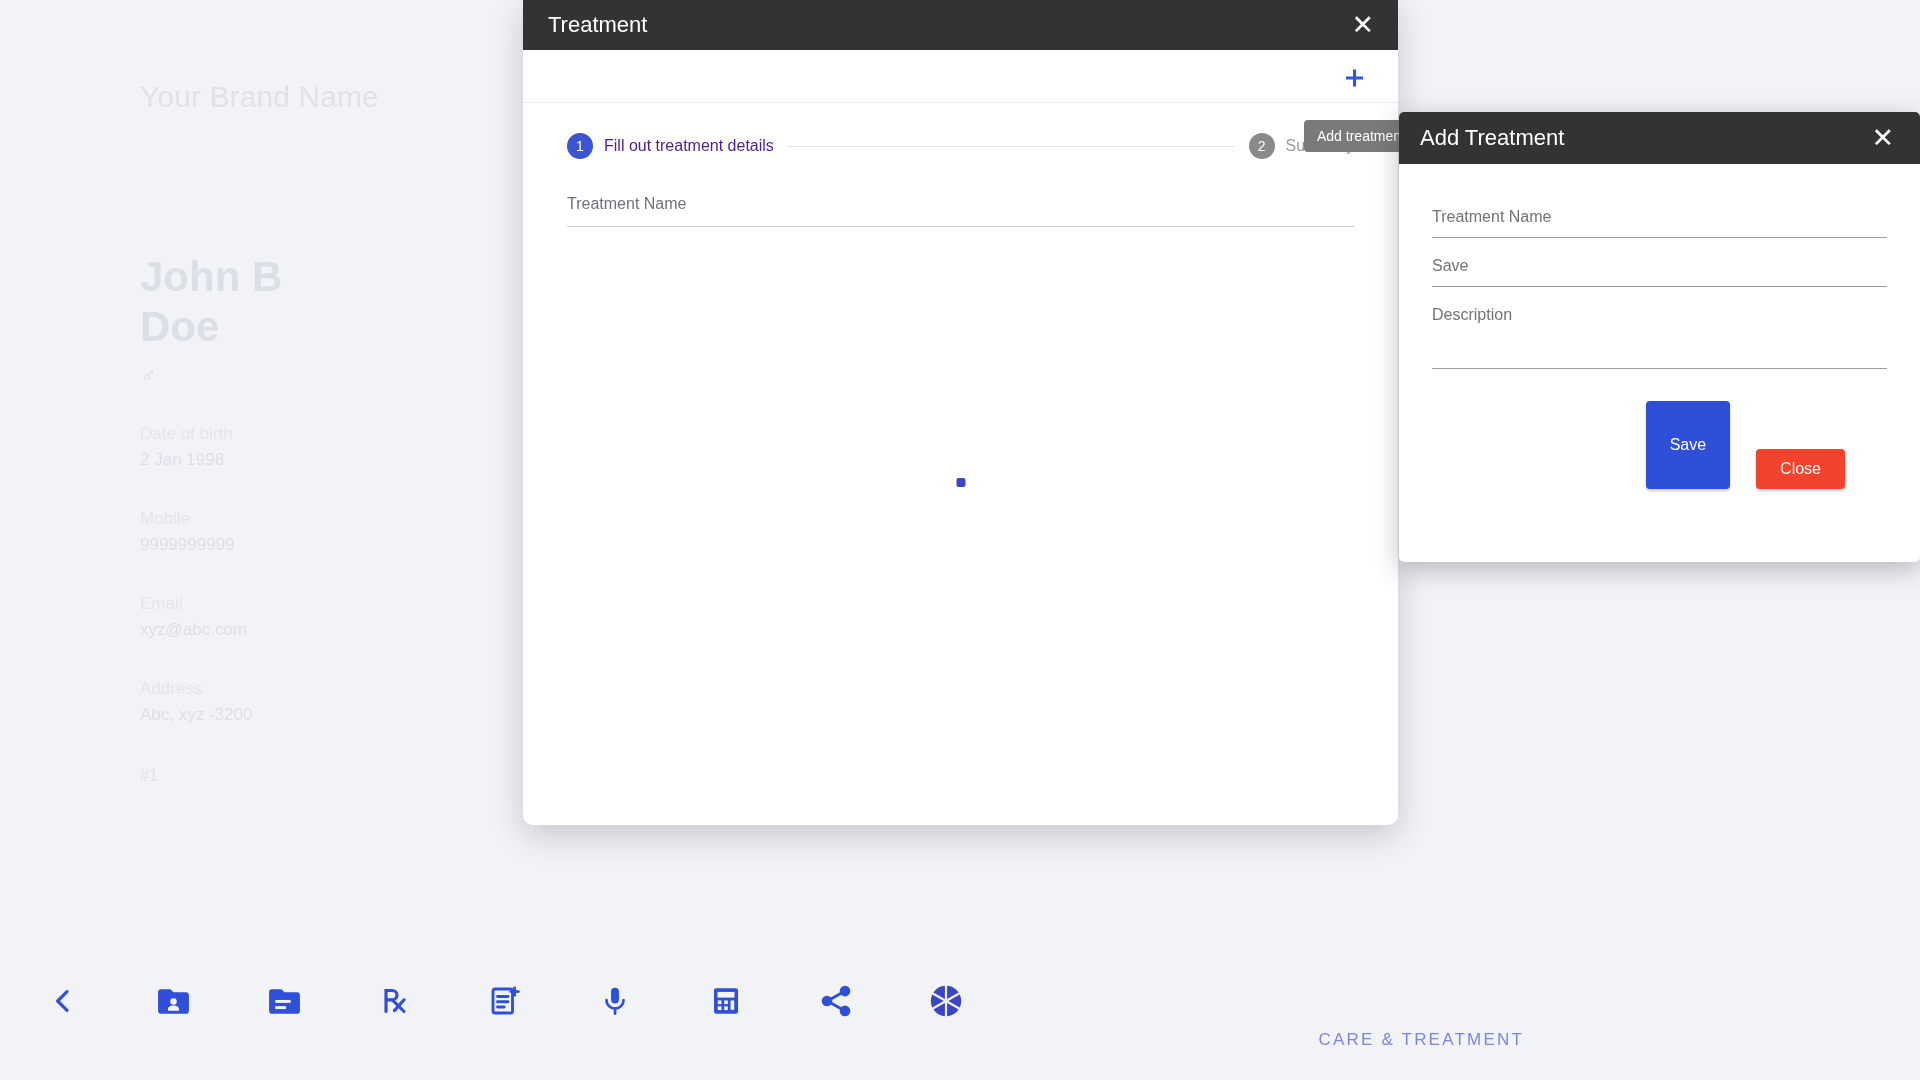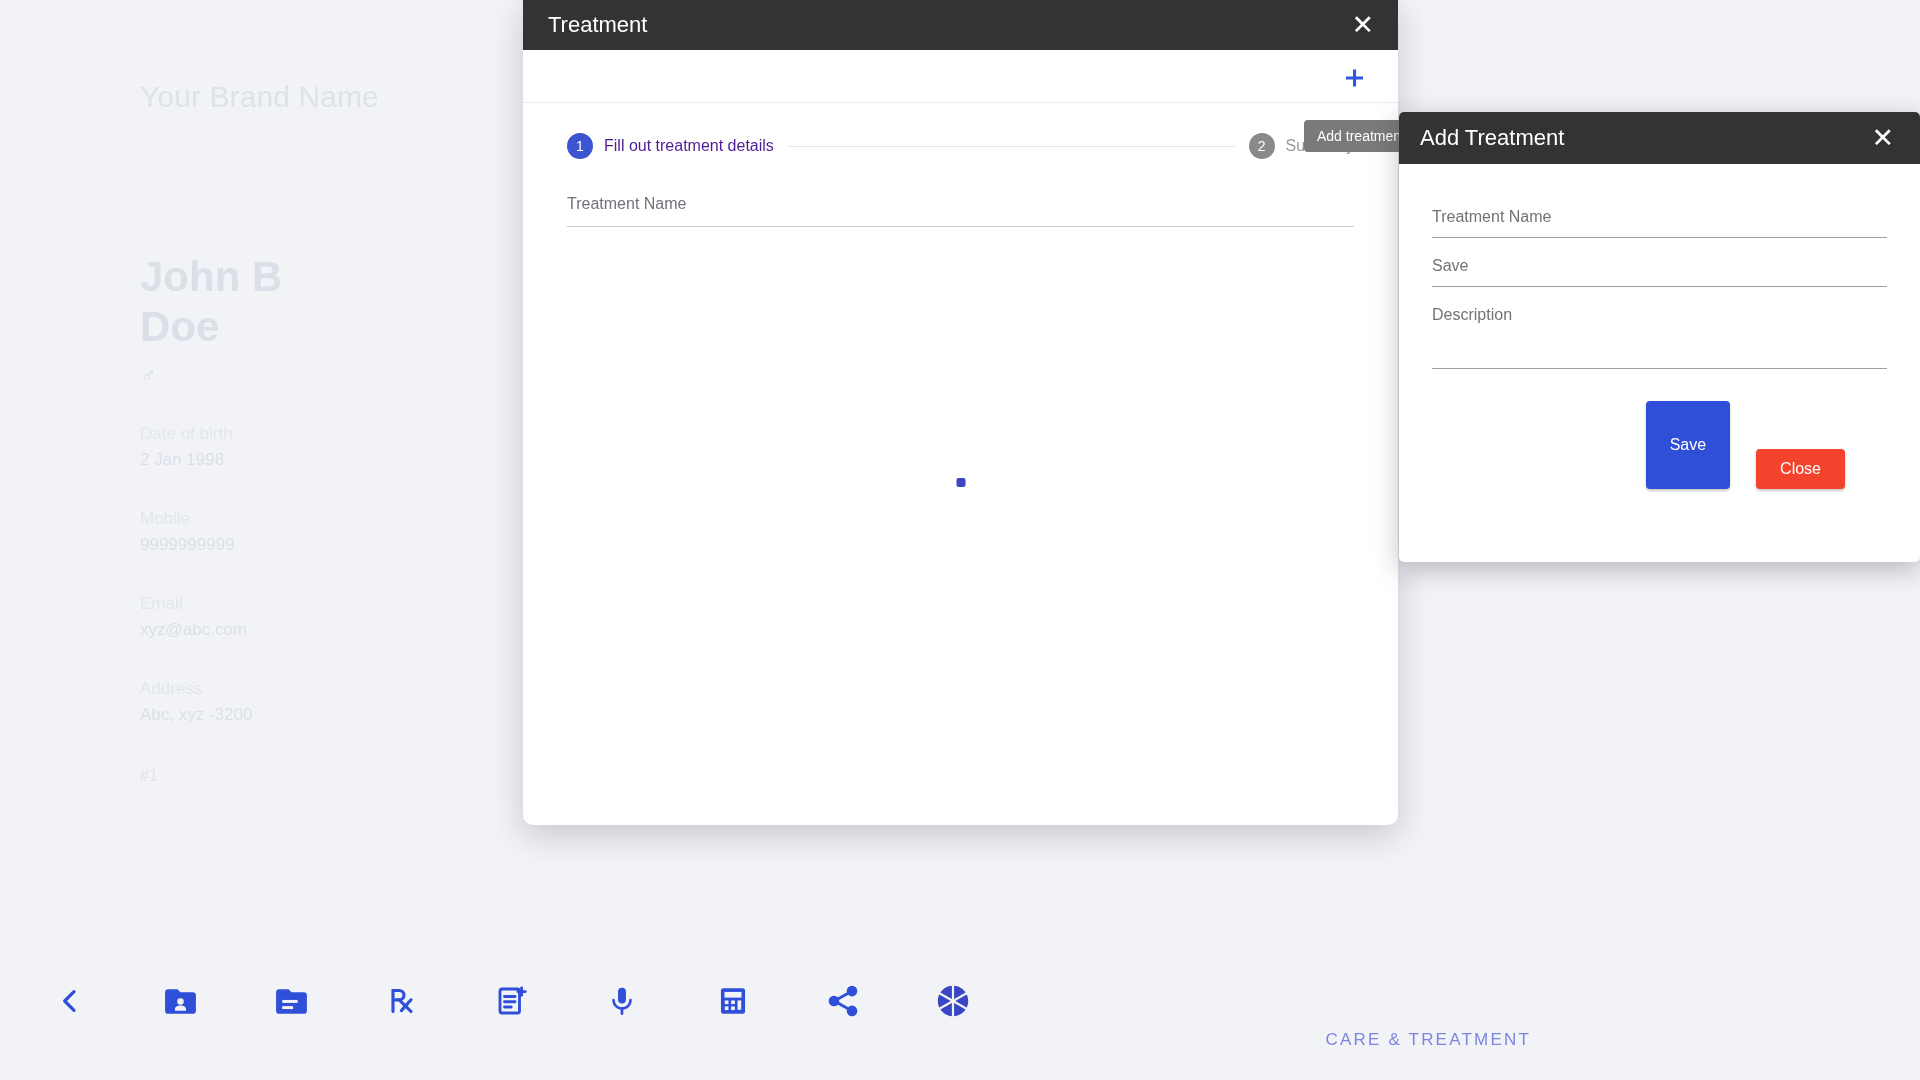--- a/index.html
+++ b/index.html
@@ -59,21 +59,21 @@
   }
   .patient-id {
     margin-top: 40px;
     font-size: 16px;
     color: #e0e3ea;
   }
 
   
   .bottom-toolbar {
     position: absolute;
-    left: 15px; bottom: 0;
+    left: 8px; bottom: 0;
     width: 1556px; height: 160px;
   }
   .tb-btn {
     position: absolute;
     top: 50px;
     width: 62px; height: 62px;
     display: flex; align-items: center; justify-content: center;
     cursor: pointer;
   }
   .tb-btn svg { display: block; }

